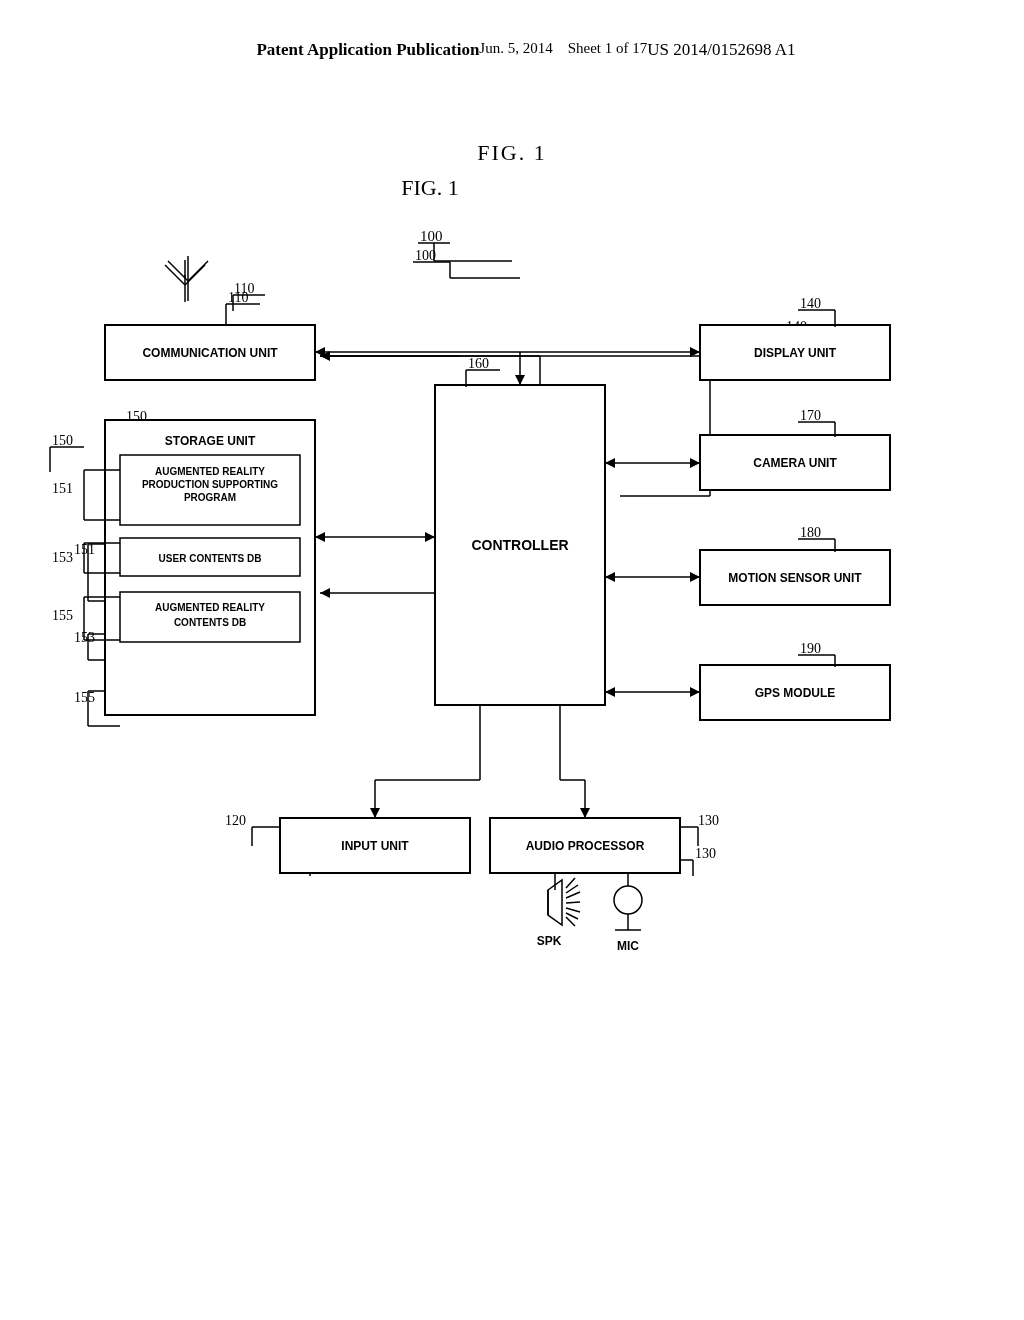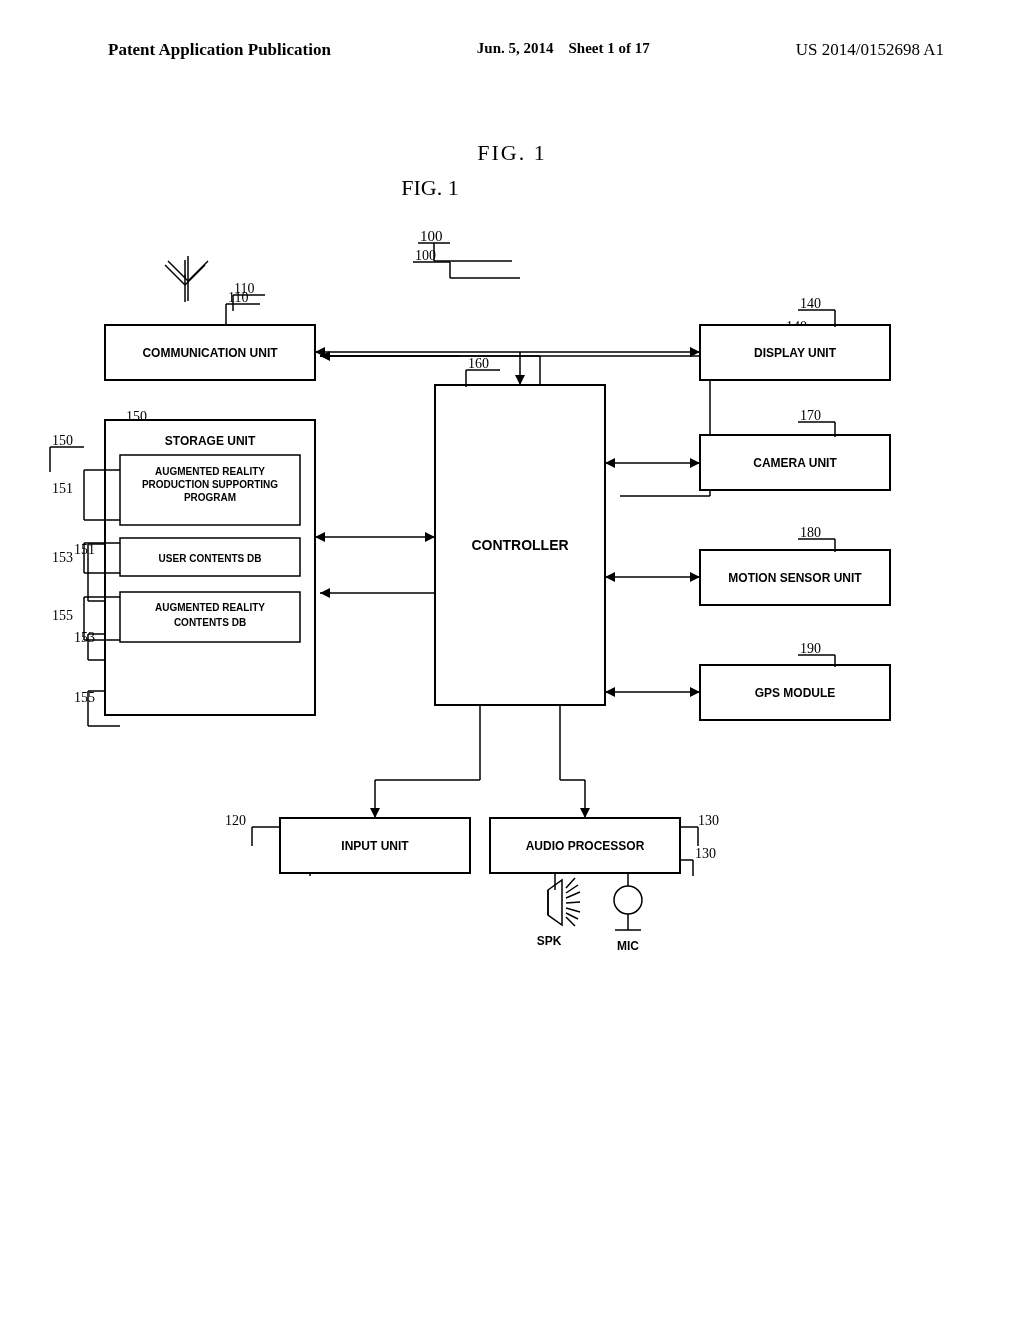--- a/index.html
+++ b/index.html
@@ -7,21 +7,21 @@
       width: 1024px;
       height: 1320px;
       background: #fff;
       font-family: 'Times New Roman', Times, serif;
       position: relative;
       overflow: hidden;
     }
 
     .page-header {
       display: flex;
-      justify-content: space-between;
+      justify-content: center;
       align-items: flex-start;
       padding: 40px 80px 0 108px;
       border-bottom: none;
     }
 
     .fig-title {
       text-align: center;
       font-size: 22px;
       margin-top: 80px;
       letter-spacing: 2px;
@@ -41,21 +41,21 @@
       left: 0;
       width: 100%;
       height: 100%;
     }
   </style>
 </head>
 <body>
 
 <div class="page-header">
   <div style="font-size:17px; font-weight:bold;">Patent Application Publication</div>
-  <div style="font-size:15px; text-align:center;font-weight:bold;">
+  <div style="font-size:15px; text-align:center;">
     <span>Jun. 5, 2014</span>&nbsp;&nbsp;&nbsp;
     <span>Sheet 1 of 17</span>
   </div>
   <div style="font-size:17px; font-weight:normal;">US 2014/0152698 A1</div>
 </div>
 
 <div class="fig-title">FIG.  1</div>
 
 <div class="diagram-container">
 

